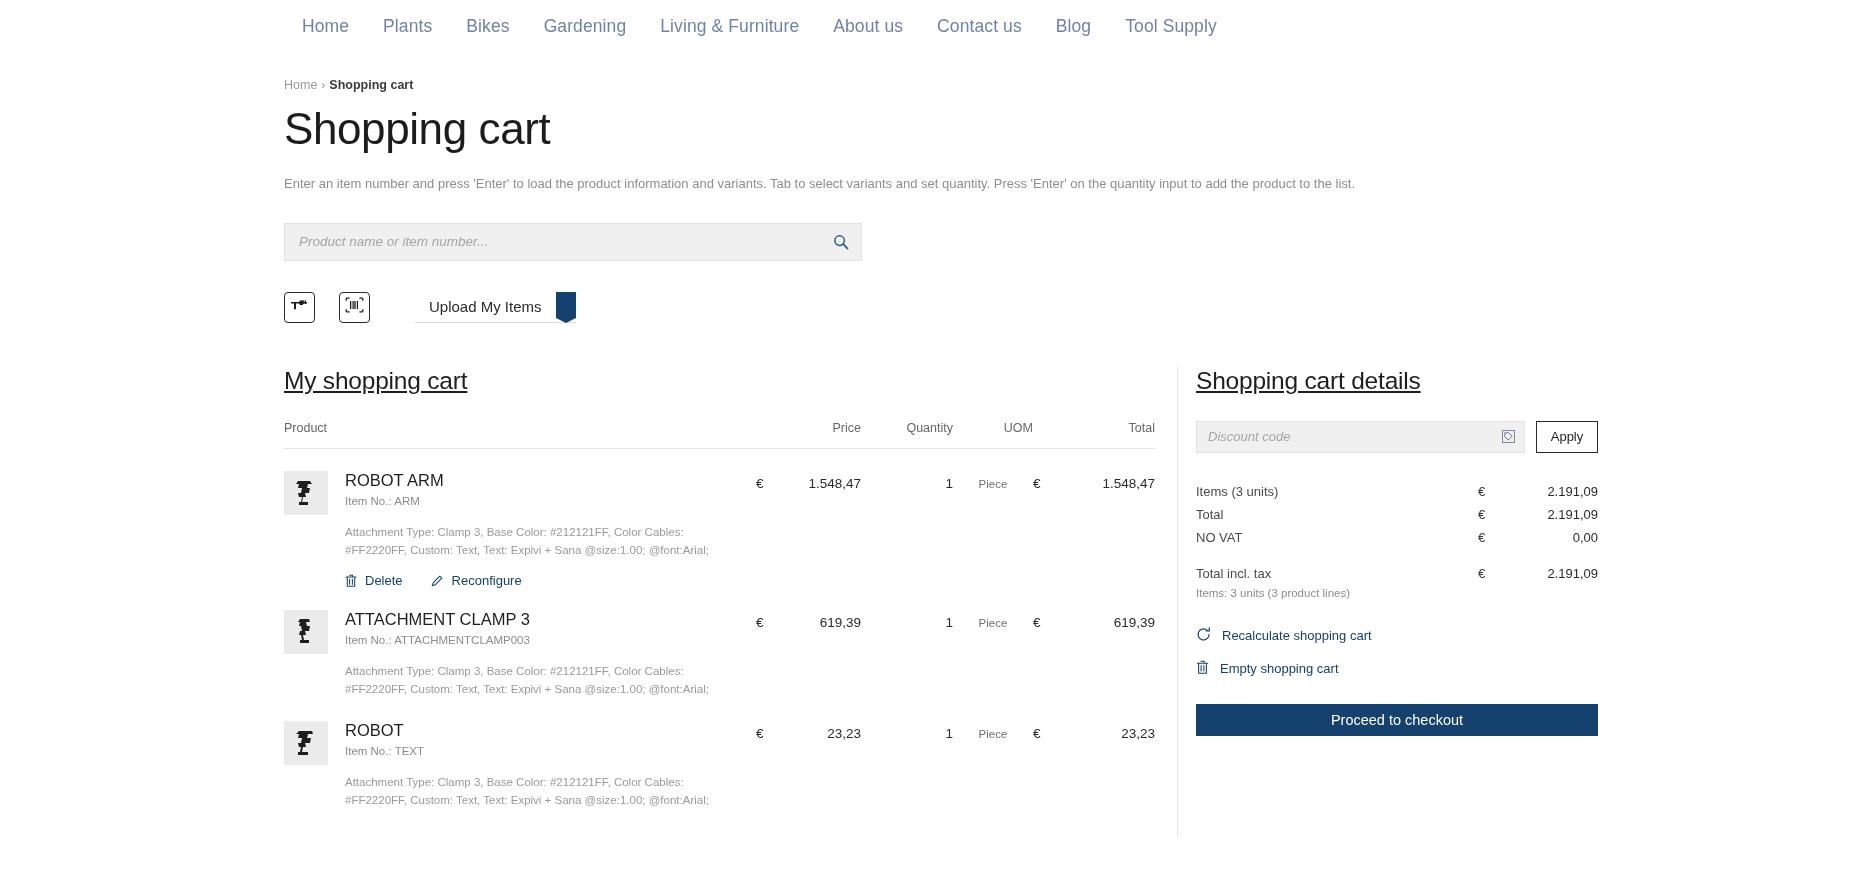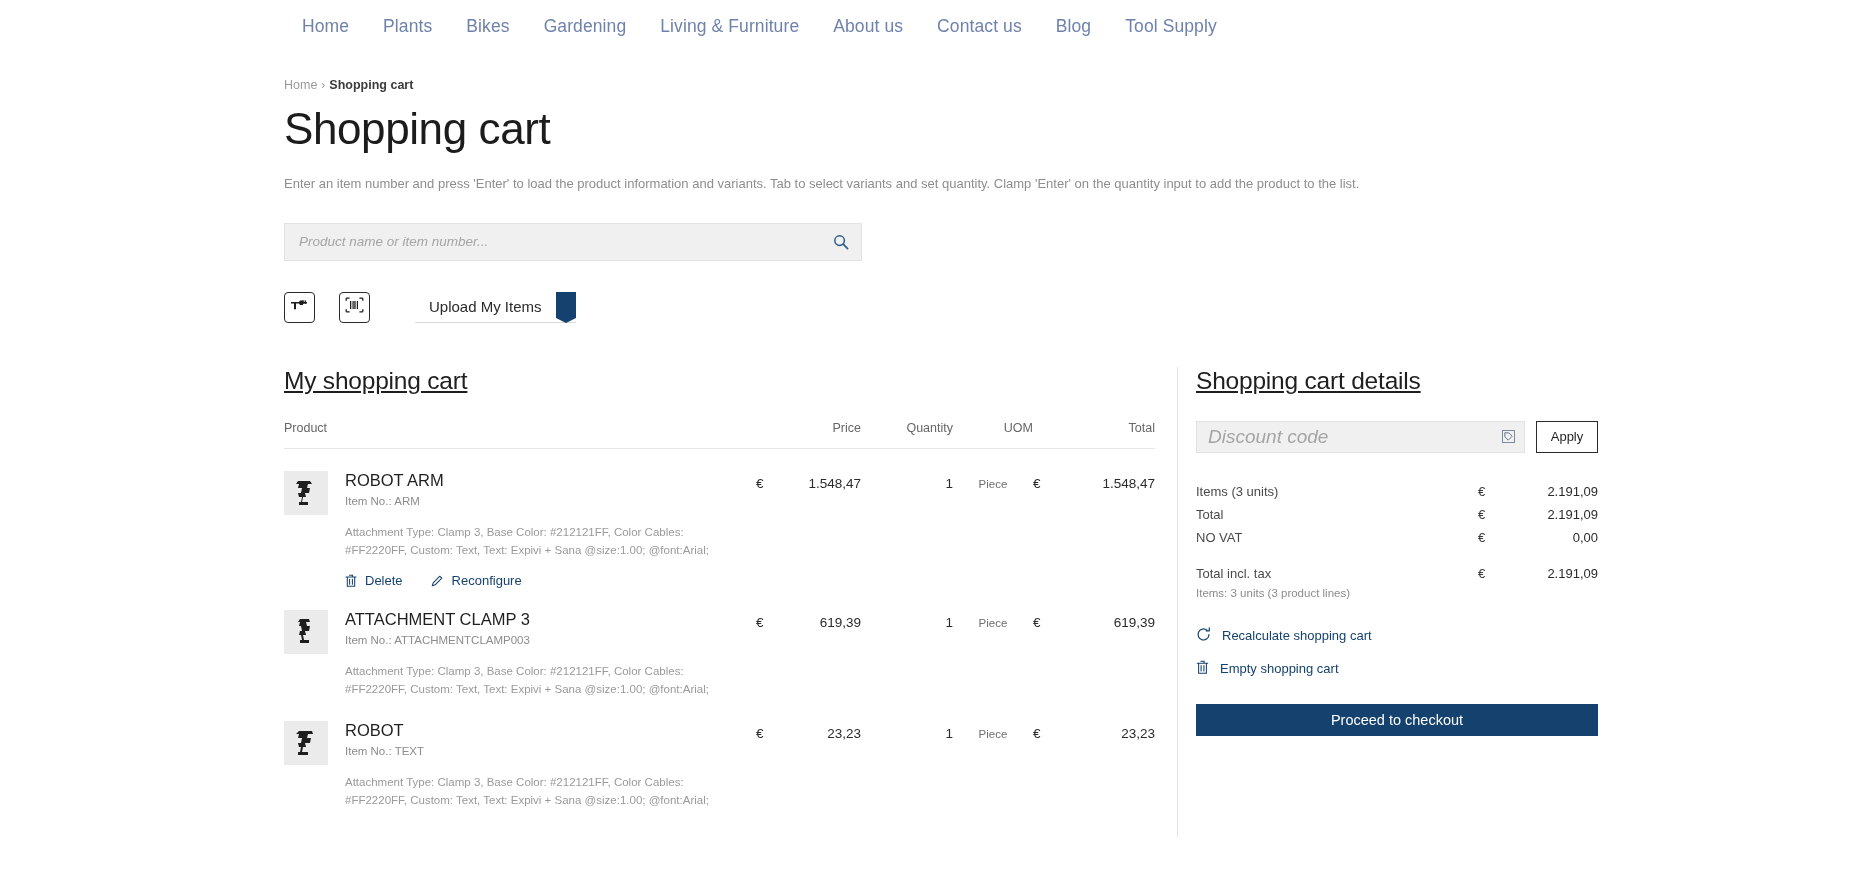--- a/index.html
+++ b/index.html
@@ -157,21 +157,21 @@
 
   
   .discount-row { display: flex; gap: 11px; margin-bottom: 27px; }
   .discount-box {
     flex: 1; height: 32px; background: #f0f0f0; border: 1px solid #e2e2e2;
     display: flex; align-items: center; position: relative;
   }
   .discount-box input {
     flex: 1; height: 100%; border: 0; background: transparent; outline: none;
     padding: 0 11px; font-family: "Liberation Sans", sans-serif;
-    font-size: 19px; font-style: italic; color: #0f172a;
+    font-size: 13px; font-style: italic; color: #0f172a;
   }
   .discount-box input::placeholder { color: #a5a5a5; font-style: italic; }
   .discount-badge {
     width: 13px; height: 13px; margin-right: 9px;
     border: 1px solid #7d8ba0; display: flex; align-items: center;
     justify-content: center; font-size: 8px; color: #5c6b80;
   }
   .apply-btn {
     width: 62px; height: 32px; border: 1px solid #2b2b2b; background: #fff;
     font-family: "Liberation Sans", sans-serif; font-size: 13px;
@@ -220,21 +220,21 @@
   <div class="wrap">
 
     <div class="breadcrumb">
       <span class="crumb-home">Home</span>
       <span class="sep">›</span>
       <span class="crumb-current">Shopping cart</span>
     </div>
 
     <h1 class="page-title">Shopping cart</h1>
 
-    <p class="lead">Enter an item number and press 'Enter' to load the product information and variants. Tab to select variants and set quantity. Clamp 'Enter' on the quantity input to add the product to the list.</p>
+    <p class="lead">Enter an item number and press 'Enter' to load the product information and variants. Tab to select variants and set quantity. Press 'Enter' on the quantity input to add the product to the list.</p>
 
     <div class="search-row">
       <div class="search-box">
         <input type="text" placeholder="Product name or item number..." style="">
         <button class="search-icon-btn">
           <span>
             <svg width="16" height="16" viewBox="0 0 16 16">
               <circle cx="6.6" cy="6.6" r="4.8" fill="none" stroke="#2f5d8e" stroke-width="1.5"></circle>
               <line x1="10.2" y1="10.2" x2="14.6" y2="14.6" stroke="#2f5d8e" stroke-width="1.7" stroke-linecap="round"></line>
             </svg>

